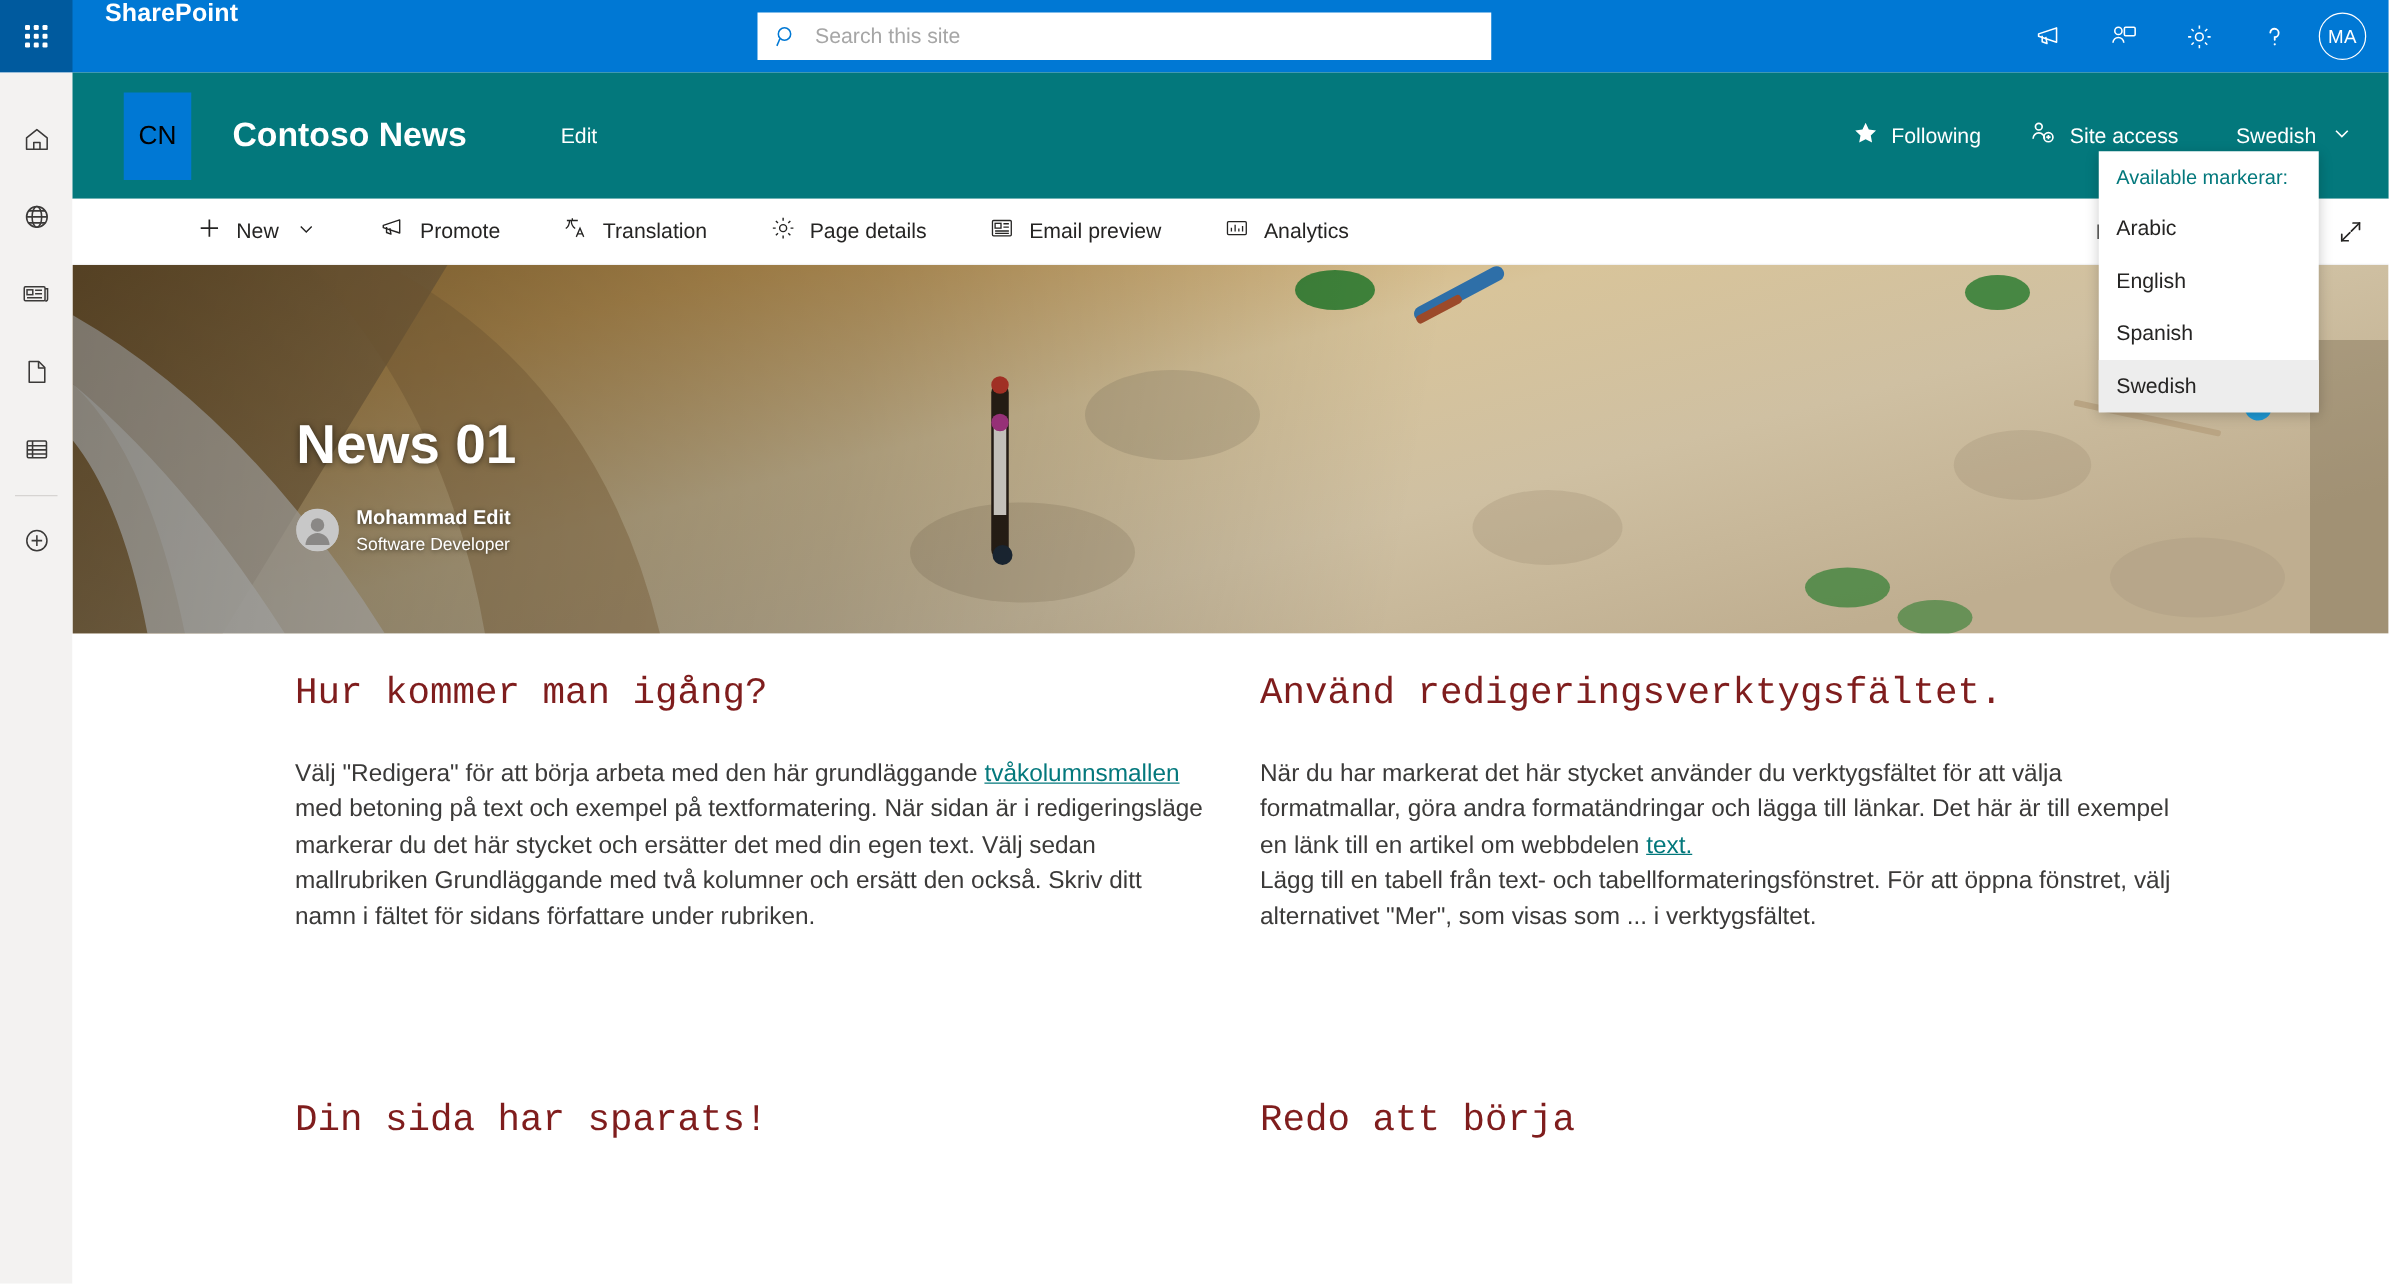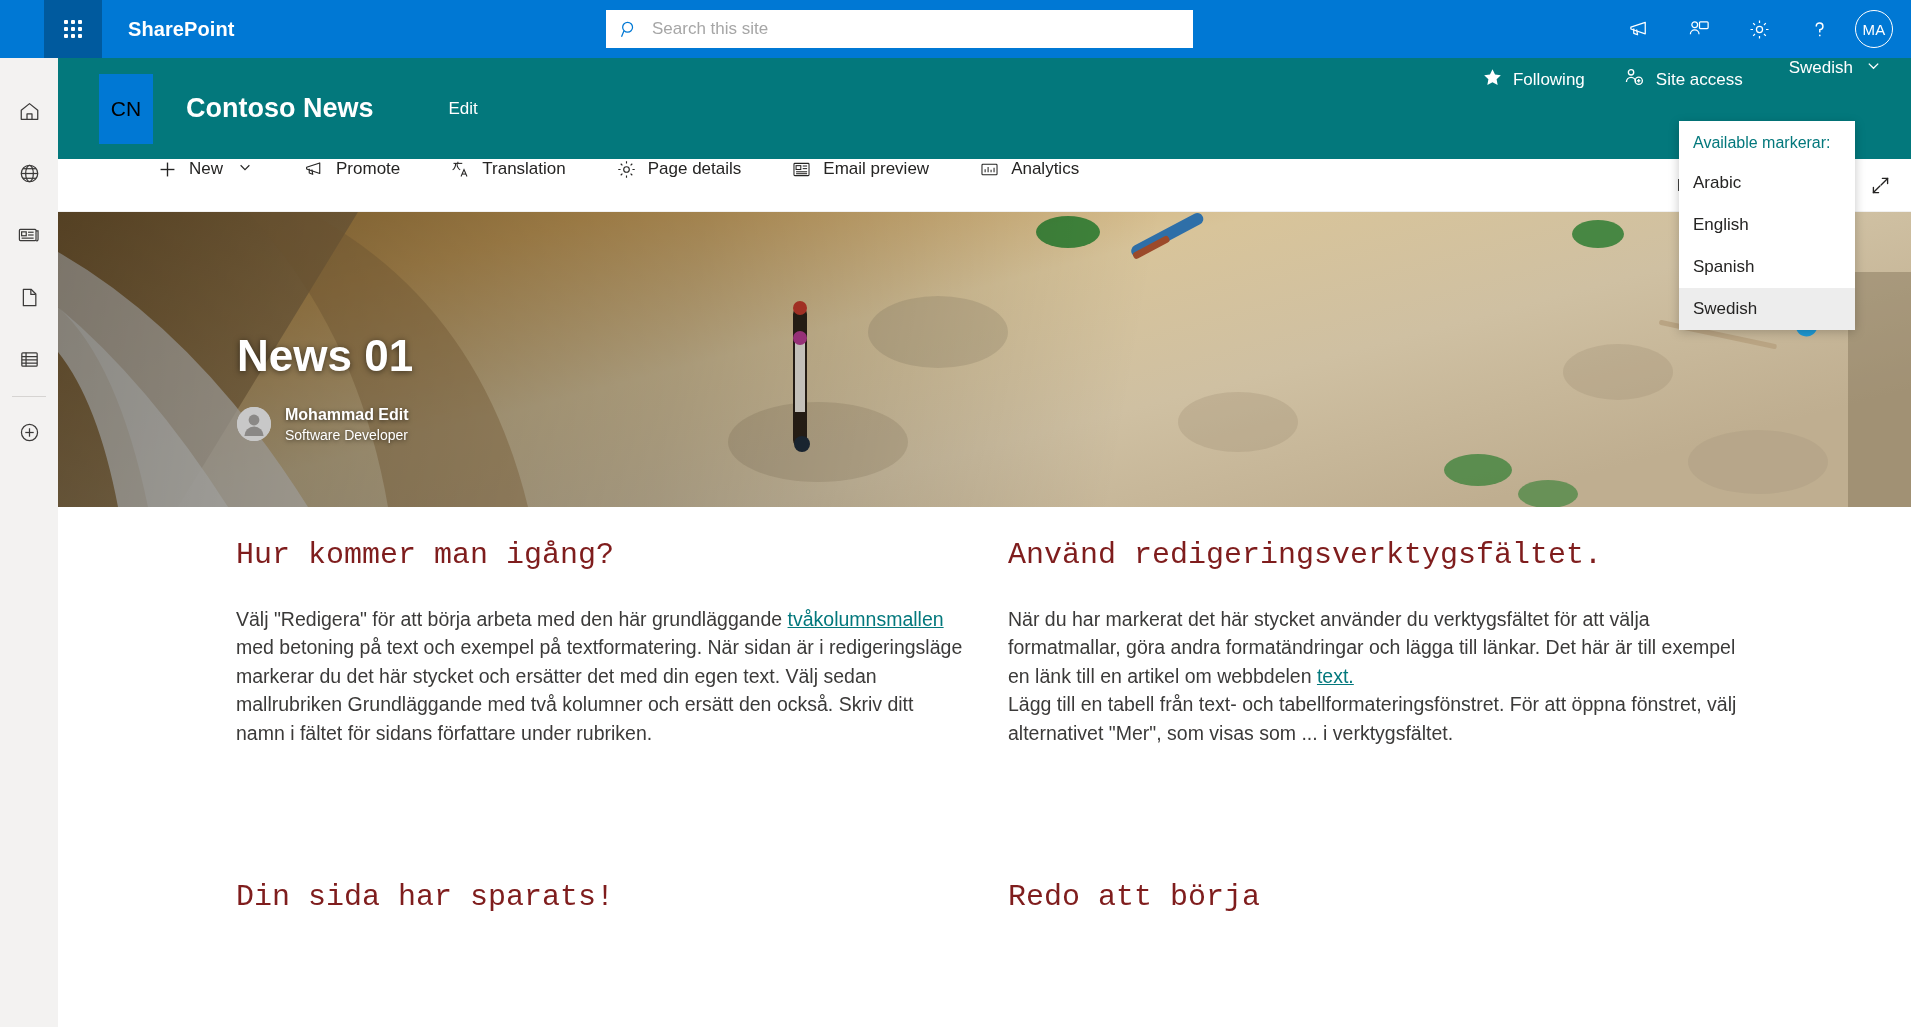--- a/index.html
+++ b/index.html
@@ -7,21 +7,21 @@
     width: 1911px; height: 1027px;
     font-family: "Liberation Sans", sans-serif;
     background: #ffffff;
     overflow: hidden;
   }
   .page { position: relative; width: 1911px; height: 1027px; }
 
   
   .suite-bar {
     position: absolute; top: 0; left: 0; width: 1911px; height: 58px;
-    background: #0078d4; display: flex; align-items: center; padding-left: 44px;
+    background: #0078d4; display: flex; align-items: flex-start;
   }
   .waffle {
     width: 58px; height: 58px; background: #005a9e;
     display: flex; align-items: center; justify-content: center; cursor: pointer;
   }
   .waffle-grid {
     display: grid; grid-template-columns: repeat(3, 4px);
     grid-template-rows: repeat(3, 4px); gap: 3px;
   }
   .waffle-grid i { display: block; width: 4px; height: 4px; background: #fff; border-radius: 1px; }
@@ -77,21 +77,21 @@
     font-size: 21px; margin-left: 41px; cursor: pointer;
   }
   .site-title {
     color: #fff; font-size: 27px; font-weight: bold; margin-left: 33px; cursor: pointer;
   }
   .site-edit {
     color: #fff; font-size: 17px; margin-left: 75px; cursor: pointer;
   }
   .site-header-right {
     position: absolute; right: 0; top: 0; height: 101px;
-    display: flex; align-items: flex-start; color: #fff; font-size: 17px;
+    display: flex; align-items: center; color: #fff; font-size: 17px;
   }
   .hdr-btn {
     display: flex; align-items: center; gap: 10px; cursor: pointer; height: 44px;
     padding: 0 8px;
   }
   .hdr-lang { display: flex; align-items: center; gap: 13px; cursor: pointer; margin: 0 30px 0 38px; }
 
   
   .lang-menu {
     position: absolute; left: 1679px; top: 121px; width: 176px; height: 208px;
@@ -105,21 +105,21 @@
     font-size: 17px; color: #252423; padding: 11px 14px; cursor: pointer;
   }
   .lang-item.selected { background: #ededed; }
 
   
   .cmd-bar {
     position: absolute; left: 58px; top: 159px; width: 1853px; height: 53px;
     background: #fff; display: flex; align-items: center; border-bottom: 1px solid #f1f1f1;
   }
   .cmd-btn {
-    display: flex; gap: 11px; height: 53px;
+    display: flex; align-items: center; gap: 11px; height: 53px;
     padding: 0 13px; font-size: 17px; color: #252423; cursor: pointer;
   }
   .cmd-btn:first-child { margin-left: 86px; }
   .cmd-right {
     position: absolute; right: 0; top: 0; height: 53px; display: flex;
     align-items: center; font-size: 17px; color: #252423;
   }
   .posted-label { padding: 0 16px; cursor: default; }
   .expand-btn {
     width: 62px; height: 53px; display: flex; align-items: center;

